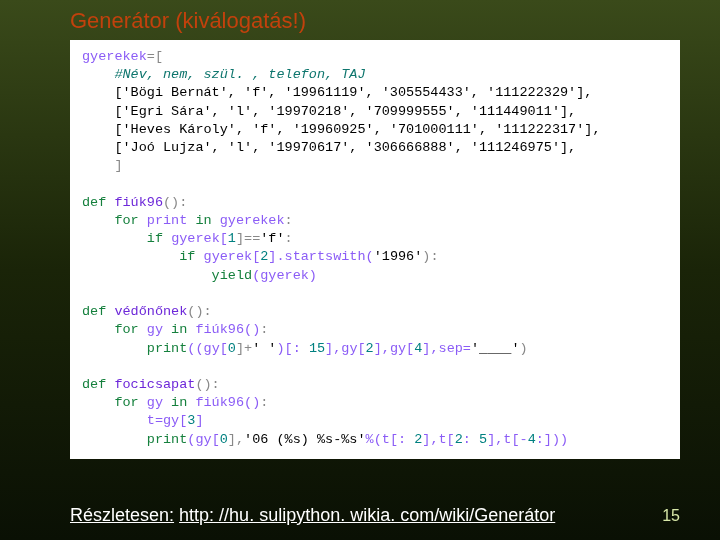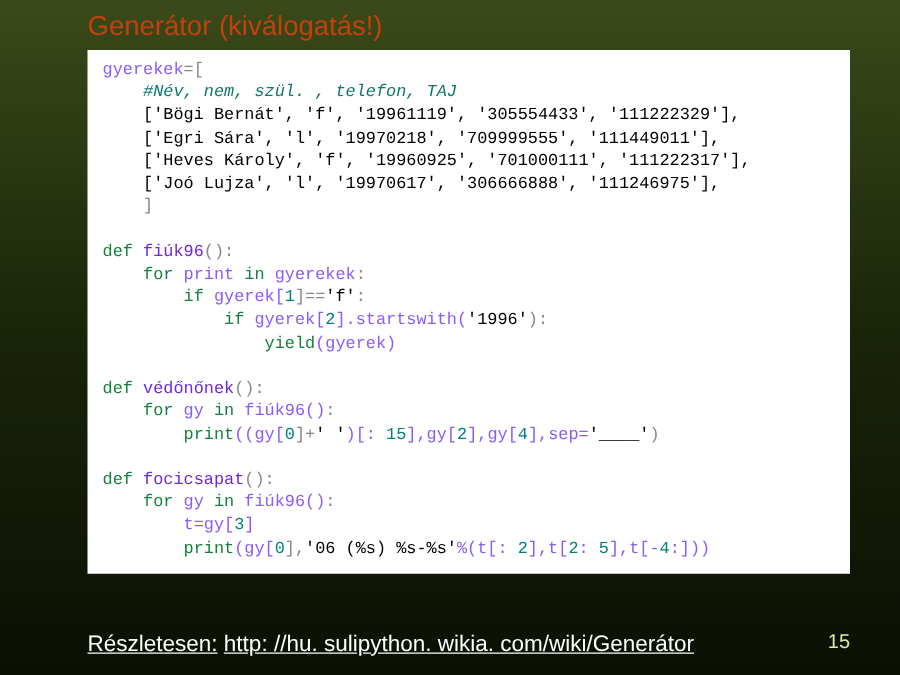--- a/index.html
+++ b/index.html
@@ -39,21 +39,21 @@
   .comm { color: #0f766e; font-style: italic; }
   .num { color: #008080; }
   .op { color: #888; }
   .footer {
     position: absolute;
     bottom: 14px;
     left: 70px;
     right: 40px;
     display: flex;
     justify-content: space-between;
-    align-items: flex-start;
+    align-items: center;
   }
   .link-line {
     color: #fff;
     font-size: 18px;
   }
   .link-line .lbl {
     text-decoration: underline;
   }
   .link-line a {
     color: #fff;

